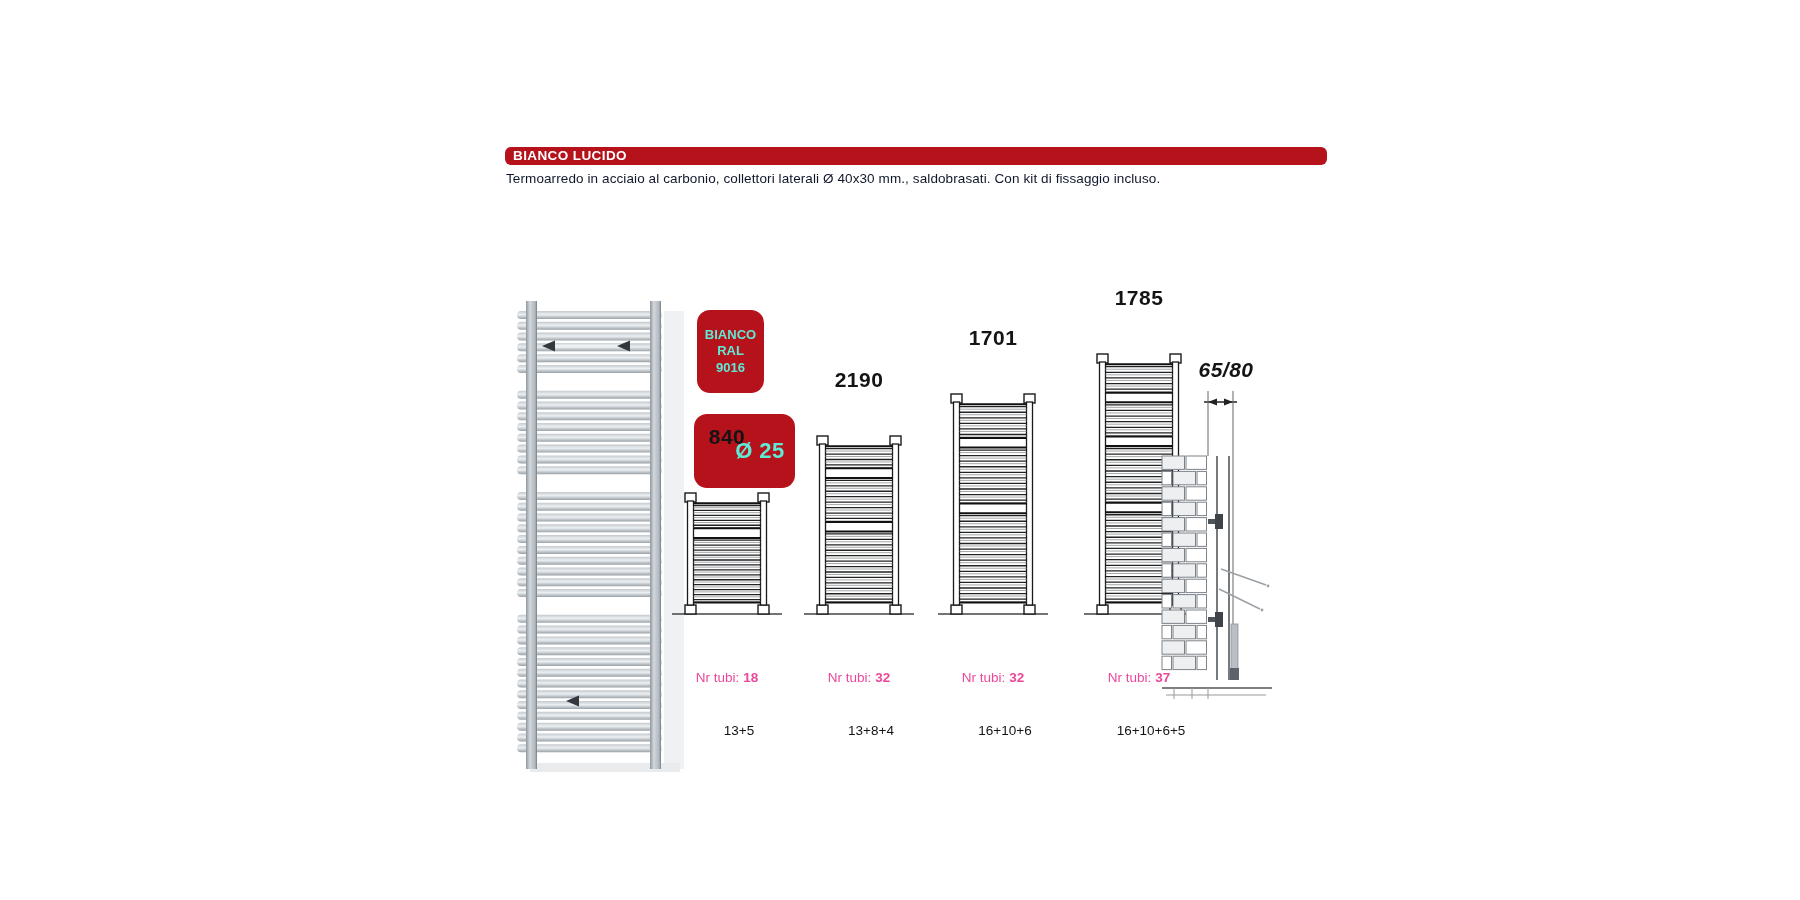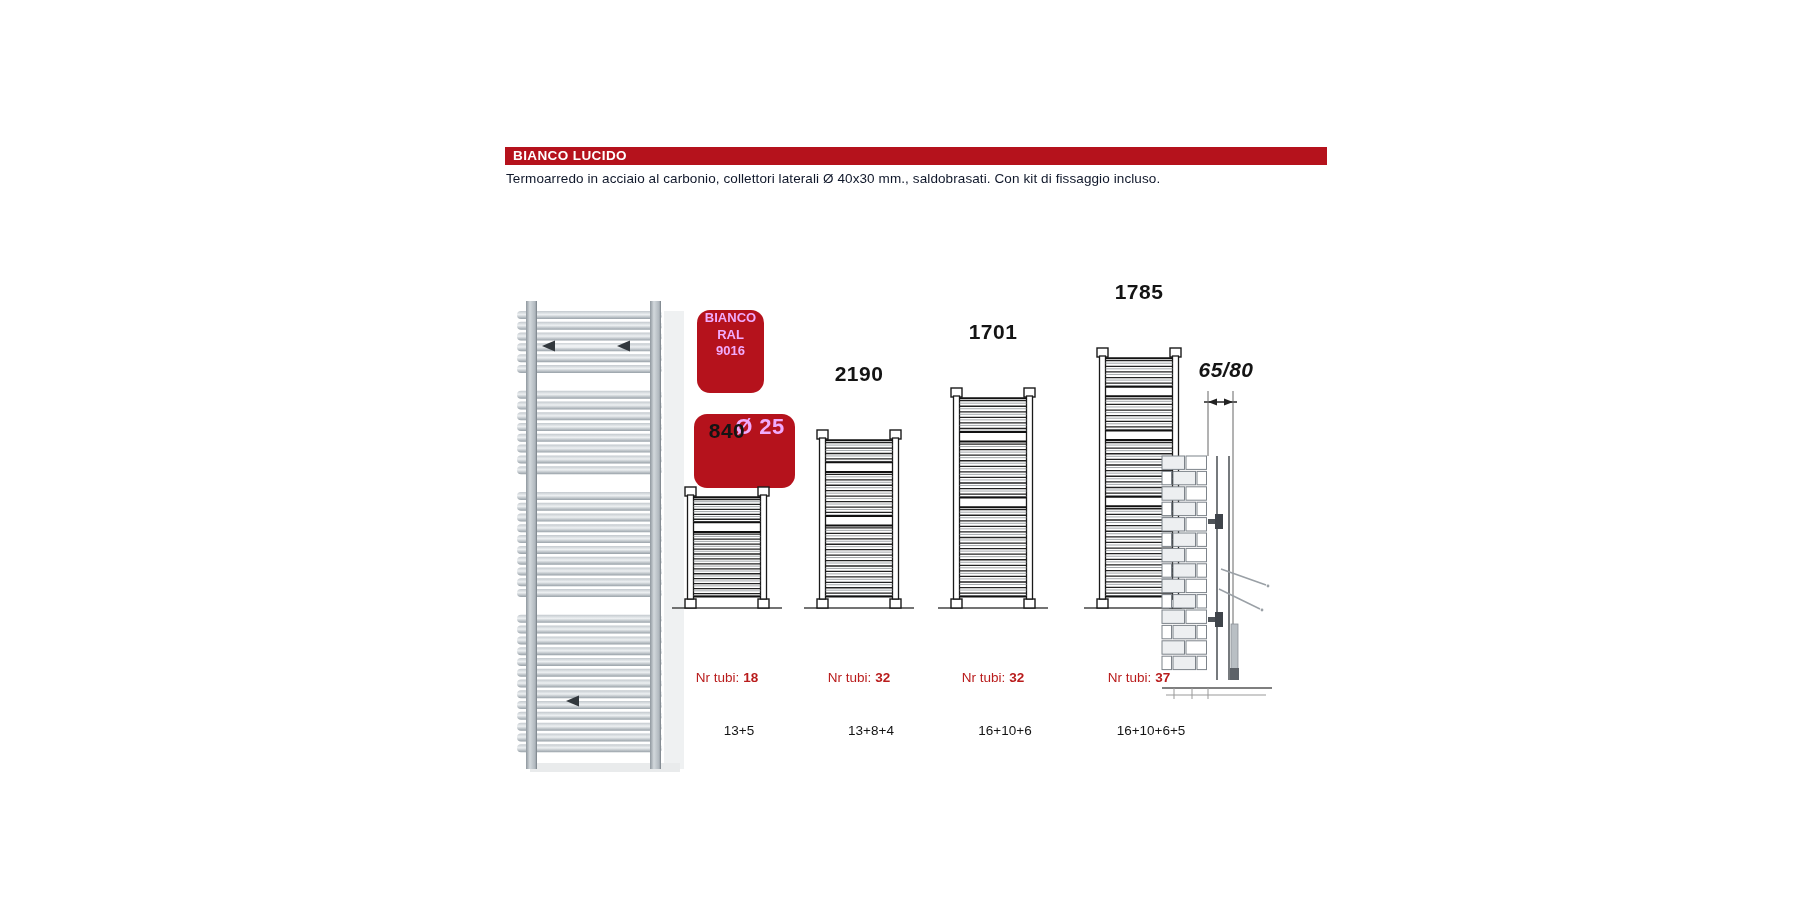--- a/index.html
+++ b/index.html
@@ -13,44 +13,44 @@
     position:absolute;left:505px;top:147px;width:822px;height:18px;
     color:#fff;font-size:13.5px;font-weight:bold;line-height:18px;
     padding-left:8px;letter-spacing:.4px;box-sizing:border-box;
   }
   .desc{
     position:absolute;left:506px;top:171px;font-size:13.5px;color:#0f172a;
     letter-spacing:.1px;white-space:nowrap;
   }
   .photo{position:absolute;left:514px;top:297px;width:186px;height:478px;}
   .badge{
-    position:absolute;color:#f0abfc;border-radius:13px;
-    display:flex;flex-direction:column;align-items:center;
+    position:absolute;color:#5eead4;border-radius:13px;
+    display:flex;flex-direction:column;align-items:center;justify-content:center;
     text-align:center;font-weight:bold;
   }
   .badge-color{left:697px;top:310px;width:67px;height:83px;font-size:13px;line-height:16.5px;}
   .badge-dia{left:694px;top:414px;width:70px;height:74px;font-size:22px;letter-spacing:.5px;padding-left:31px;}
   .model{
     position:absolute;bottom:162px;width:132px;
     display:flex;flex-direction:column;align-items:center;gap:36px;
   }
   .m-height{font-size:21px;font-weight:bold;letter-spacing:.5px;margin-bottom:7px;color:#141414;}
-  .m-tubes{margin-top:25px;font-size:13.5px;color:#b91c1c;}
+  .m-tubes{margin-top:19px;font-size:13.5px;color:#ec4899;}
   .m-tubes b{font-weight:bold;}
   .m-layout{font-size:13.5px;color:#141414;margin-top:2px;margin-left:24px;}
   .wall{position:absolute;left:1160px;top:358px;width:116px;font-style:italic;}
   .wall-label{
     font-size:21px;font-weight:600;color:#141414;text-align:center;
     letter-spacing:.5px;transform:translateX(8px);margin-bottom:4px;
   }
 </style>
 </head>
 <body>
 
-<div class="title-bar accent-bg" style="background: rgb(181, 18, 28);">
+<div class="title-bar accent-bg" style="background: rgb(181, 18, 28); border-radius: 6px;">
   <span>BIANCO LUCIDO</span>
 </div>
 
 <div class="desc">Termoarredo in acciaio al carbonio, collettori laterali Ø 40x30 mm., saldobrasati. Con kit di fissaggio incluso.</div>
 
 <div class="photo">
   <svg id="photo-svg" width="186" height="478" viewBox="0 0 186 478">
       <defs>
         <linearGradient id="colGrad" x1="0" y1="0" x2="1" y2="0">
           <stop offset="0" stop-color="#8f979e"></stop>

